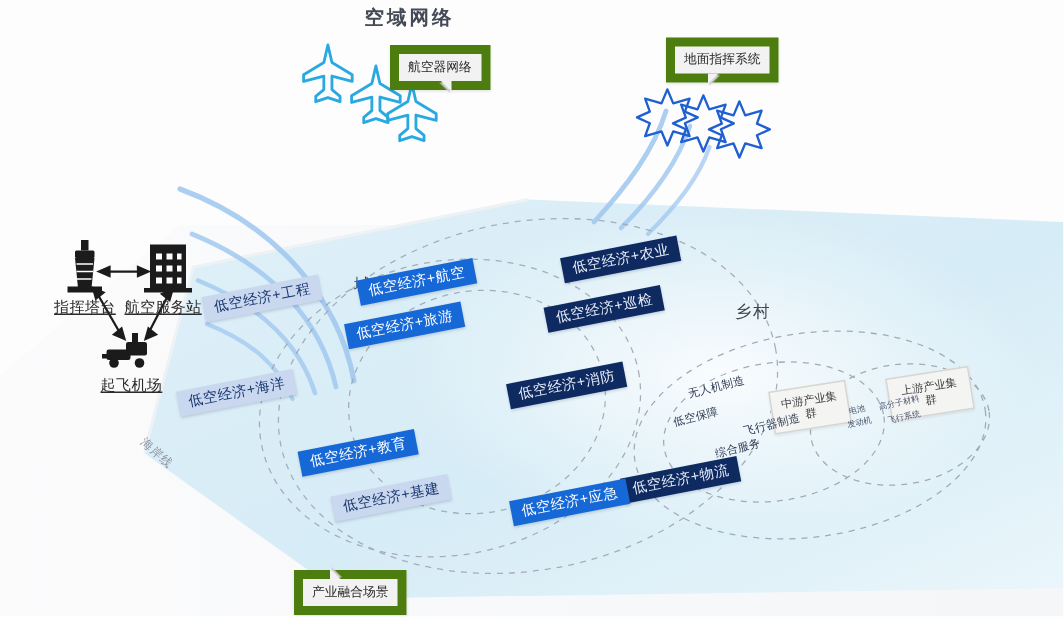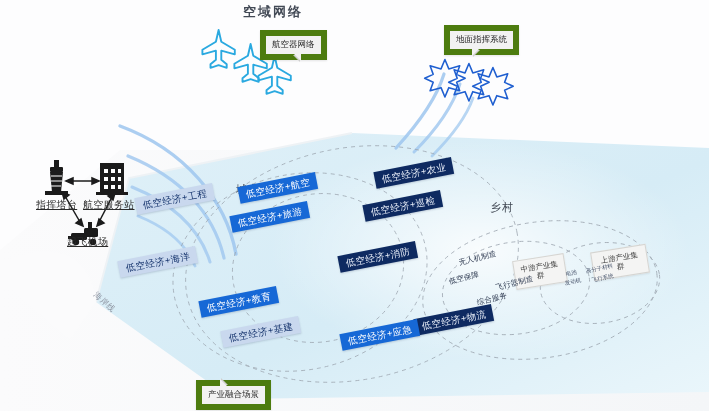--- a/index.html
+++ b/index.html
@@ -226,21 +226,21 @@
   <div class="zone" style="left:236px;top:146px;">城市</div>
   <div class="zone" style="left:490px;top:164px;">乡村</div>
   <div class="coast" style="left:95px;top:288px;transform:rotate(42deg);transform-origin:left center;">海岸线</div>
 
   <div class="callout tail-bl" style="left:260px;top:30px;">航空器网络</div>
   <div class="callout tail-br" style="left:444px;top:25px;">地面指挥系统</div>
   <div class="callout tail-tr" style="left:196px;top:380px;">产业融合场景</div>
 
   <div class="icon-label" style="left:36px;top:198px;">指挥塔台</div>
   <div class="icon-label" style="left:83px;top:198px;">航空服务站</div>
-  <div class="icon-label" style="left:67px;top:235px;">起飞机场</div>
+  <div class="icon-label" style="left:67px;top:250px;">起飞机场</div>
 
   <div class="tag light" style="left:136px;top:198px;transform:rotate(-11deg);">低空经济+工程</div>
   <div class="tag bright" style="left:239px;top:187px;transform:rotate(-11deg);">低空经济+航空</div>
   <div class="tag navy" style="left:375px;top:172px;transform:rotate(-11deg);">低空经济+农业</div>
   <div class="tag bright" style="left:231px;top:216px;transform:rotate(-11deg);">低空经济+旅游</div>
   <div class="tag navy" style="left:364px;top:205px;transform:rotate(-11deg);">低空经济+巡检</div>
   <div class="tag light" style="left:119px;top:261px;transform:rotate(-11deg);">低空经济+海洋</div>
   <div class="tag navy" style="left:339px;top:256px;transform:rotate(-11deg);">低空经济+消防</div>
   <div class="tag bright" style="left:200px;top:301px;transform:rotate(-11deg);">低空经济+教育</div>
   <div class="tag light" style="left:222px;top:331px;transform:rotate(-11deg);">低空经济+基建</div>

